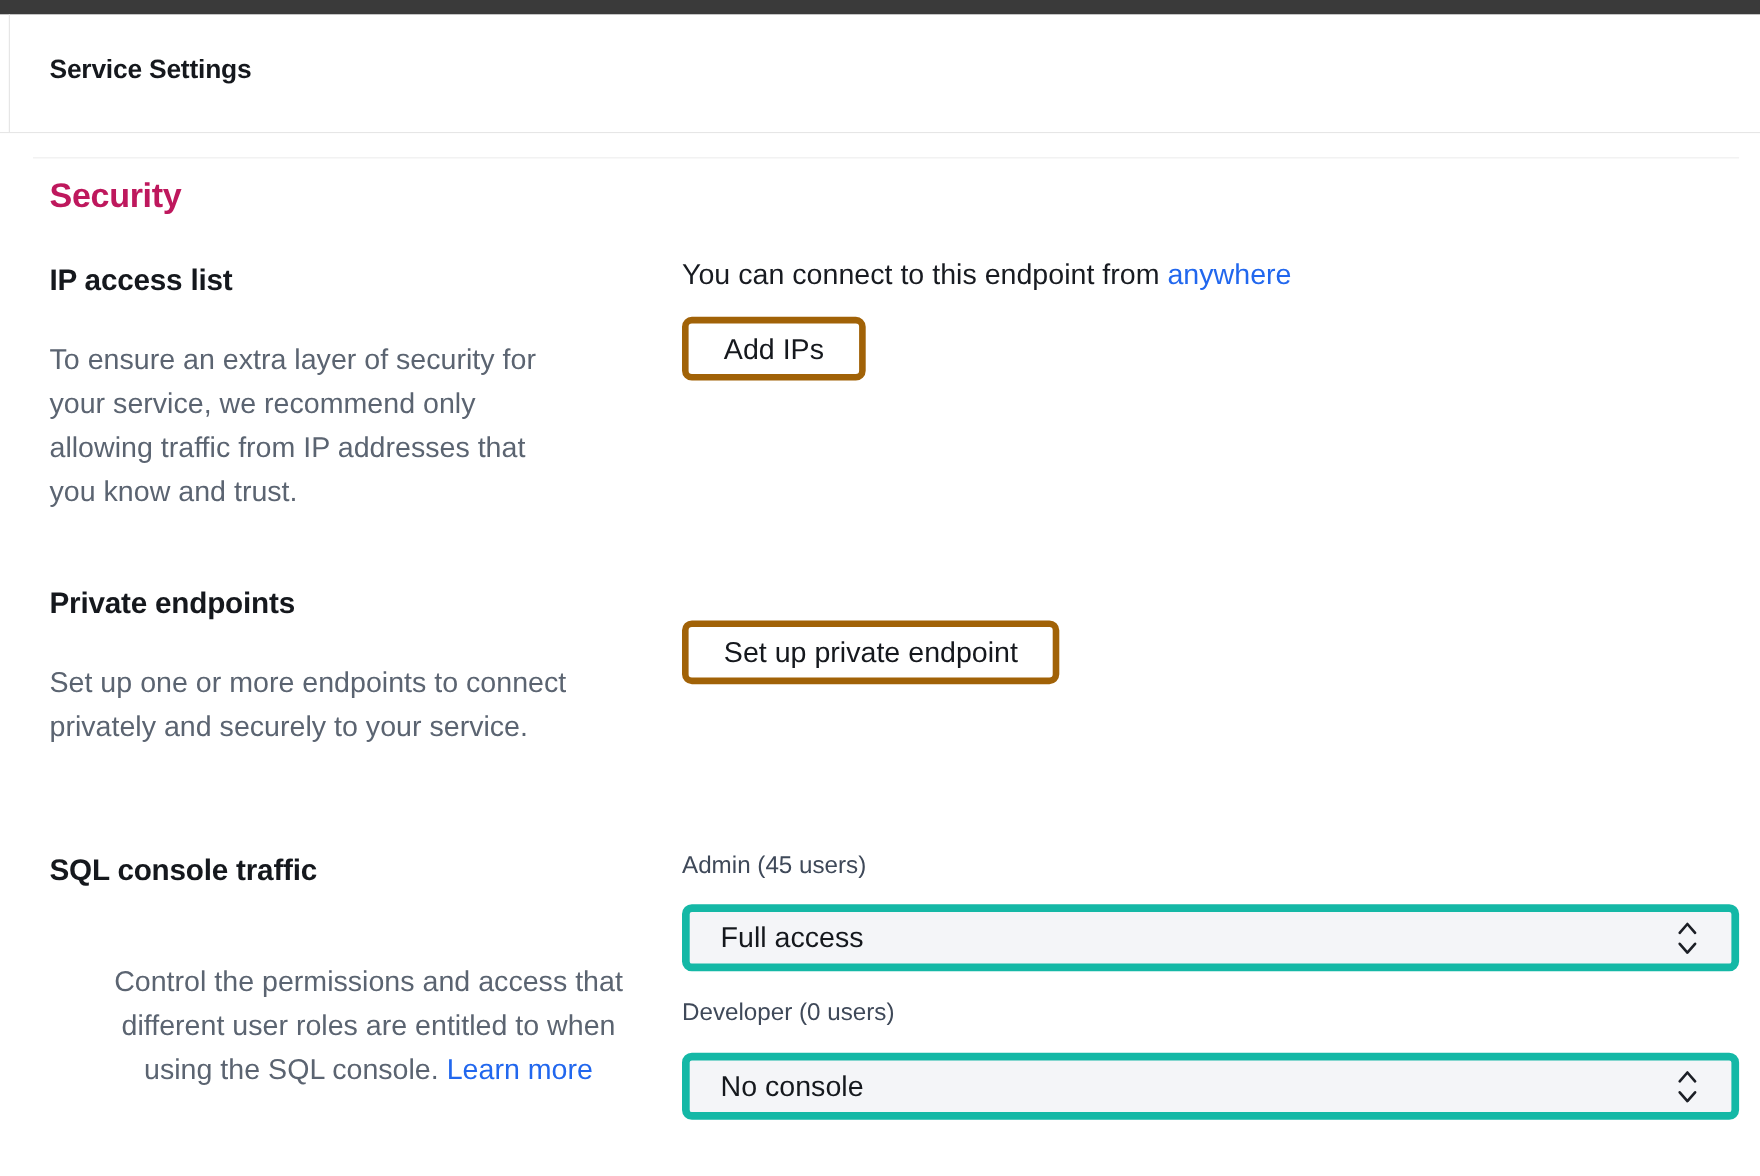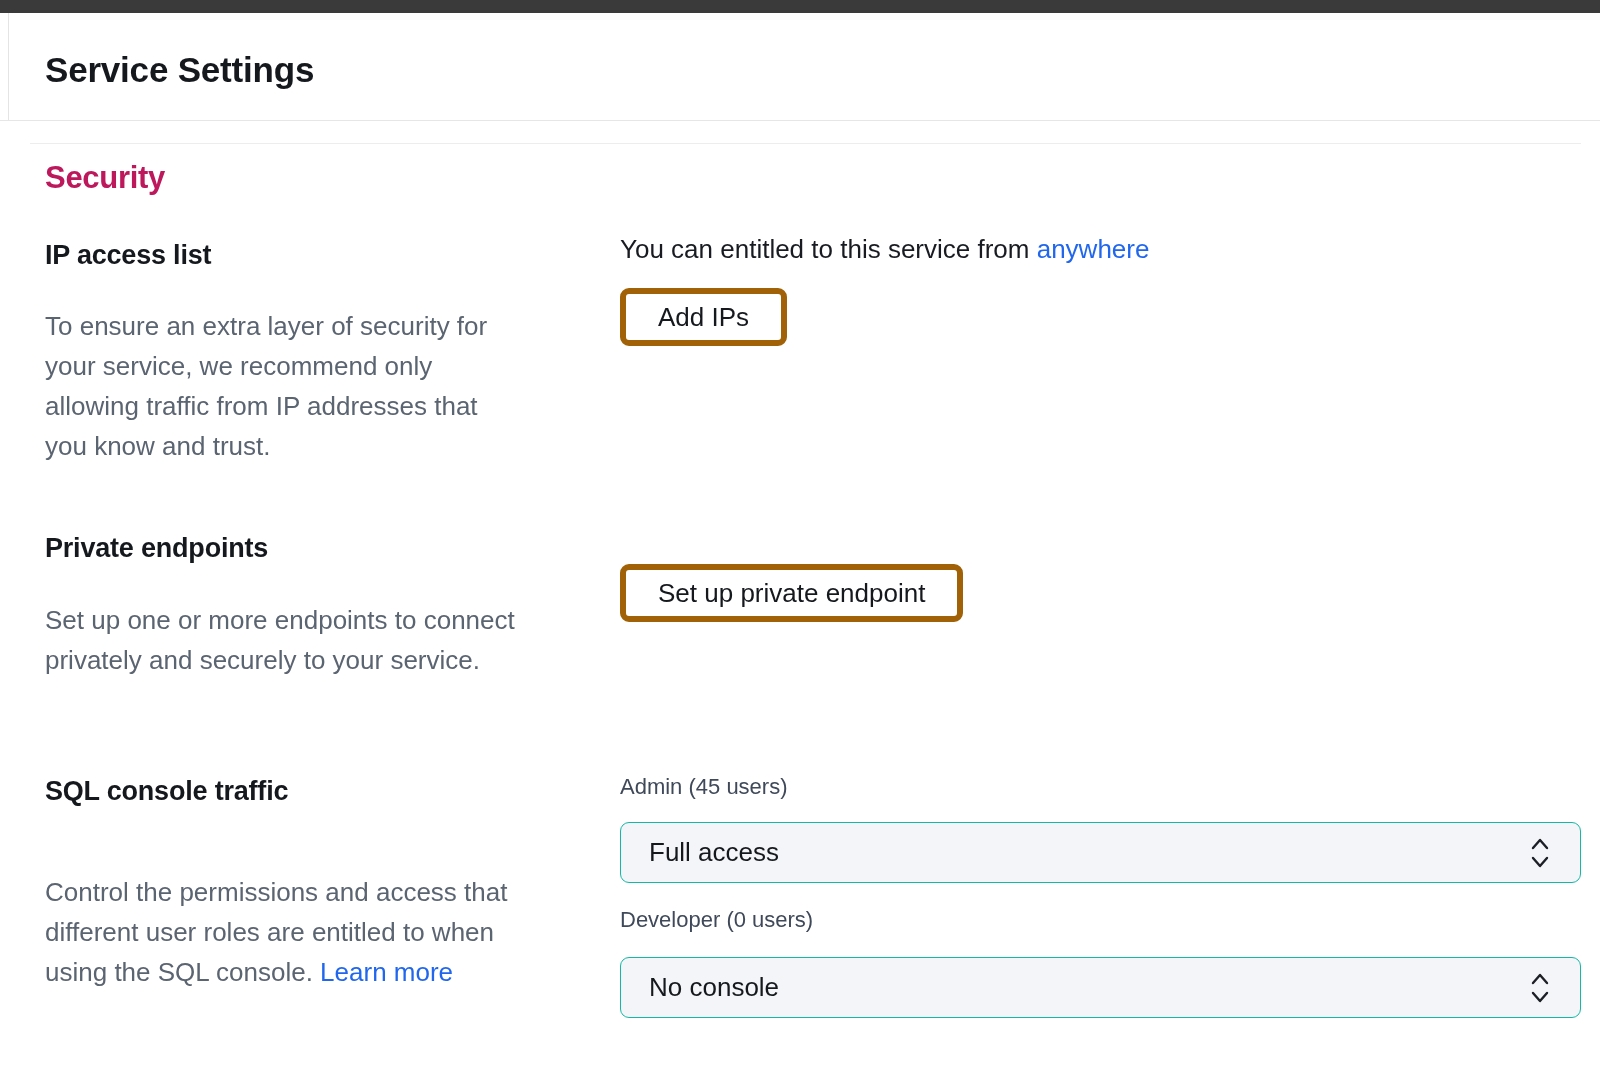--- a/index.html
+++ b/index.html
@@ -24,21 +24,21 @@
   .header-vline {
     position: absolute;
     left: 8px; top: 13px;
     width: 1px; height: 107px;
     background: #e4e4e4;
   }
 
   .page-title {
     position: absolute;
     left: 45px; top: 50px;
-    font-size: 35px;
+    font-size: 24px;
     font-weight: 700;
     color: #15181d;
     letter-spacing: -0.2px;
   }
 
   .header-border {
     position: absolute;
     left: 0; top: 120px;
     width: 1600px; height: 1px;
     background: #e6e6e6;
@@ -77,21 +77,21 @@
     line-height: 40px;
     color: #5b6471;
     white-space: pre-line;
   }
 
   .h-ip   { top: 240px; }
   .p-ip   { top: 306px; }
   .h-pe   { top: 533px; }
   .p-pe   { top: 600px; }
   .h-sql  { top: 776px; }
-  .p-sql  { top: 832px; }
+  .p-sql  { top: 832px; text-align: center; }
 
   .connect-line {
     position: absolute;
     left: 620px; top: 234px;
     font-size: 26px;
     color: #181b21;
     white-space: nowrap;
   }
 
   a.link {
@@ -128,21 +128,21 @@
   }
   .label-admin { top: 774px; }
   .label-dev   { top: 907px; }
 
   .select {
     position: absolute;
     left: 620px;
     width: 961px;
     height: 61px;
     background: #f4f5f8;
-    border: 1px solid #14b8a6;
+    border: 7px solid #14b8a6;
     border-radius: 9px;
     display: flex;
     align-items: center;
     padding: 0 28px;
     cursor: pointer;
   }
   .select-admin { top: 822px; }
   .select-dev   { top: 957px; }
 
   .select-value {
@@ -179,21 +179,21 @@
 
   <div class="security-title">Security</div>
 
   <div class="row-heading h-ip">IP access list</div>
   <div class="row-desc p-ip">To ensure an extra layer of security for
 your service, we recommend only
 allowing traffic from IP addresses that
 you know and trust.</div>
 
   <div class="connect-line">
-    <span>You can entitled to this service from </span><a class="link">anywhere</a>
+    <span>You can connect to this endpoint from </span><a class="link">anywhere</a>
   </div>
   <button class="btn btn-add-ips">Add IPs</button>
 
   <div class="row-heading h-pe">Private endpoints</div>
   <div class="row-desc p-pe">Set up one or more endpoints to connect
 privately and securely to your service.</div>
   <button class="btn btn-pe">Set up private endpoint</button>
 
   <div class="row-heading h-sql">SQL console traffic</div>
   <div class="row-desc p-sql">

